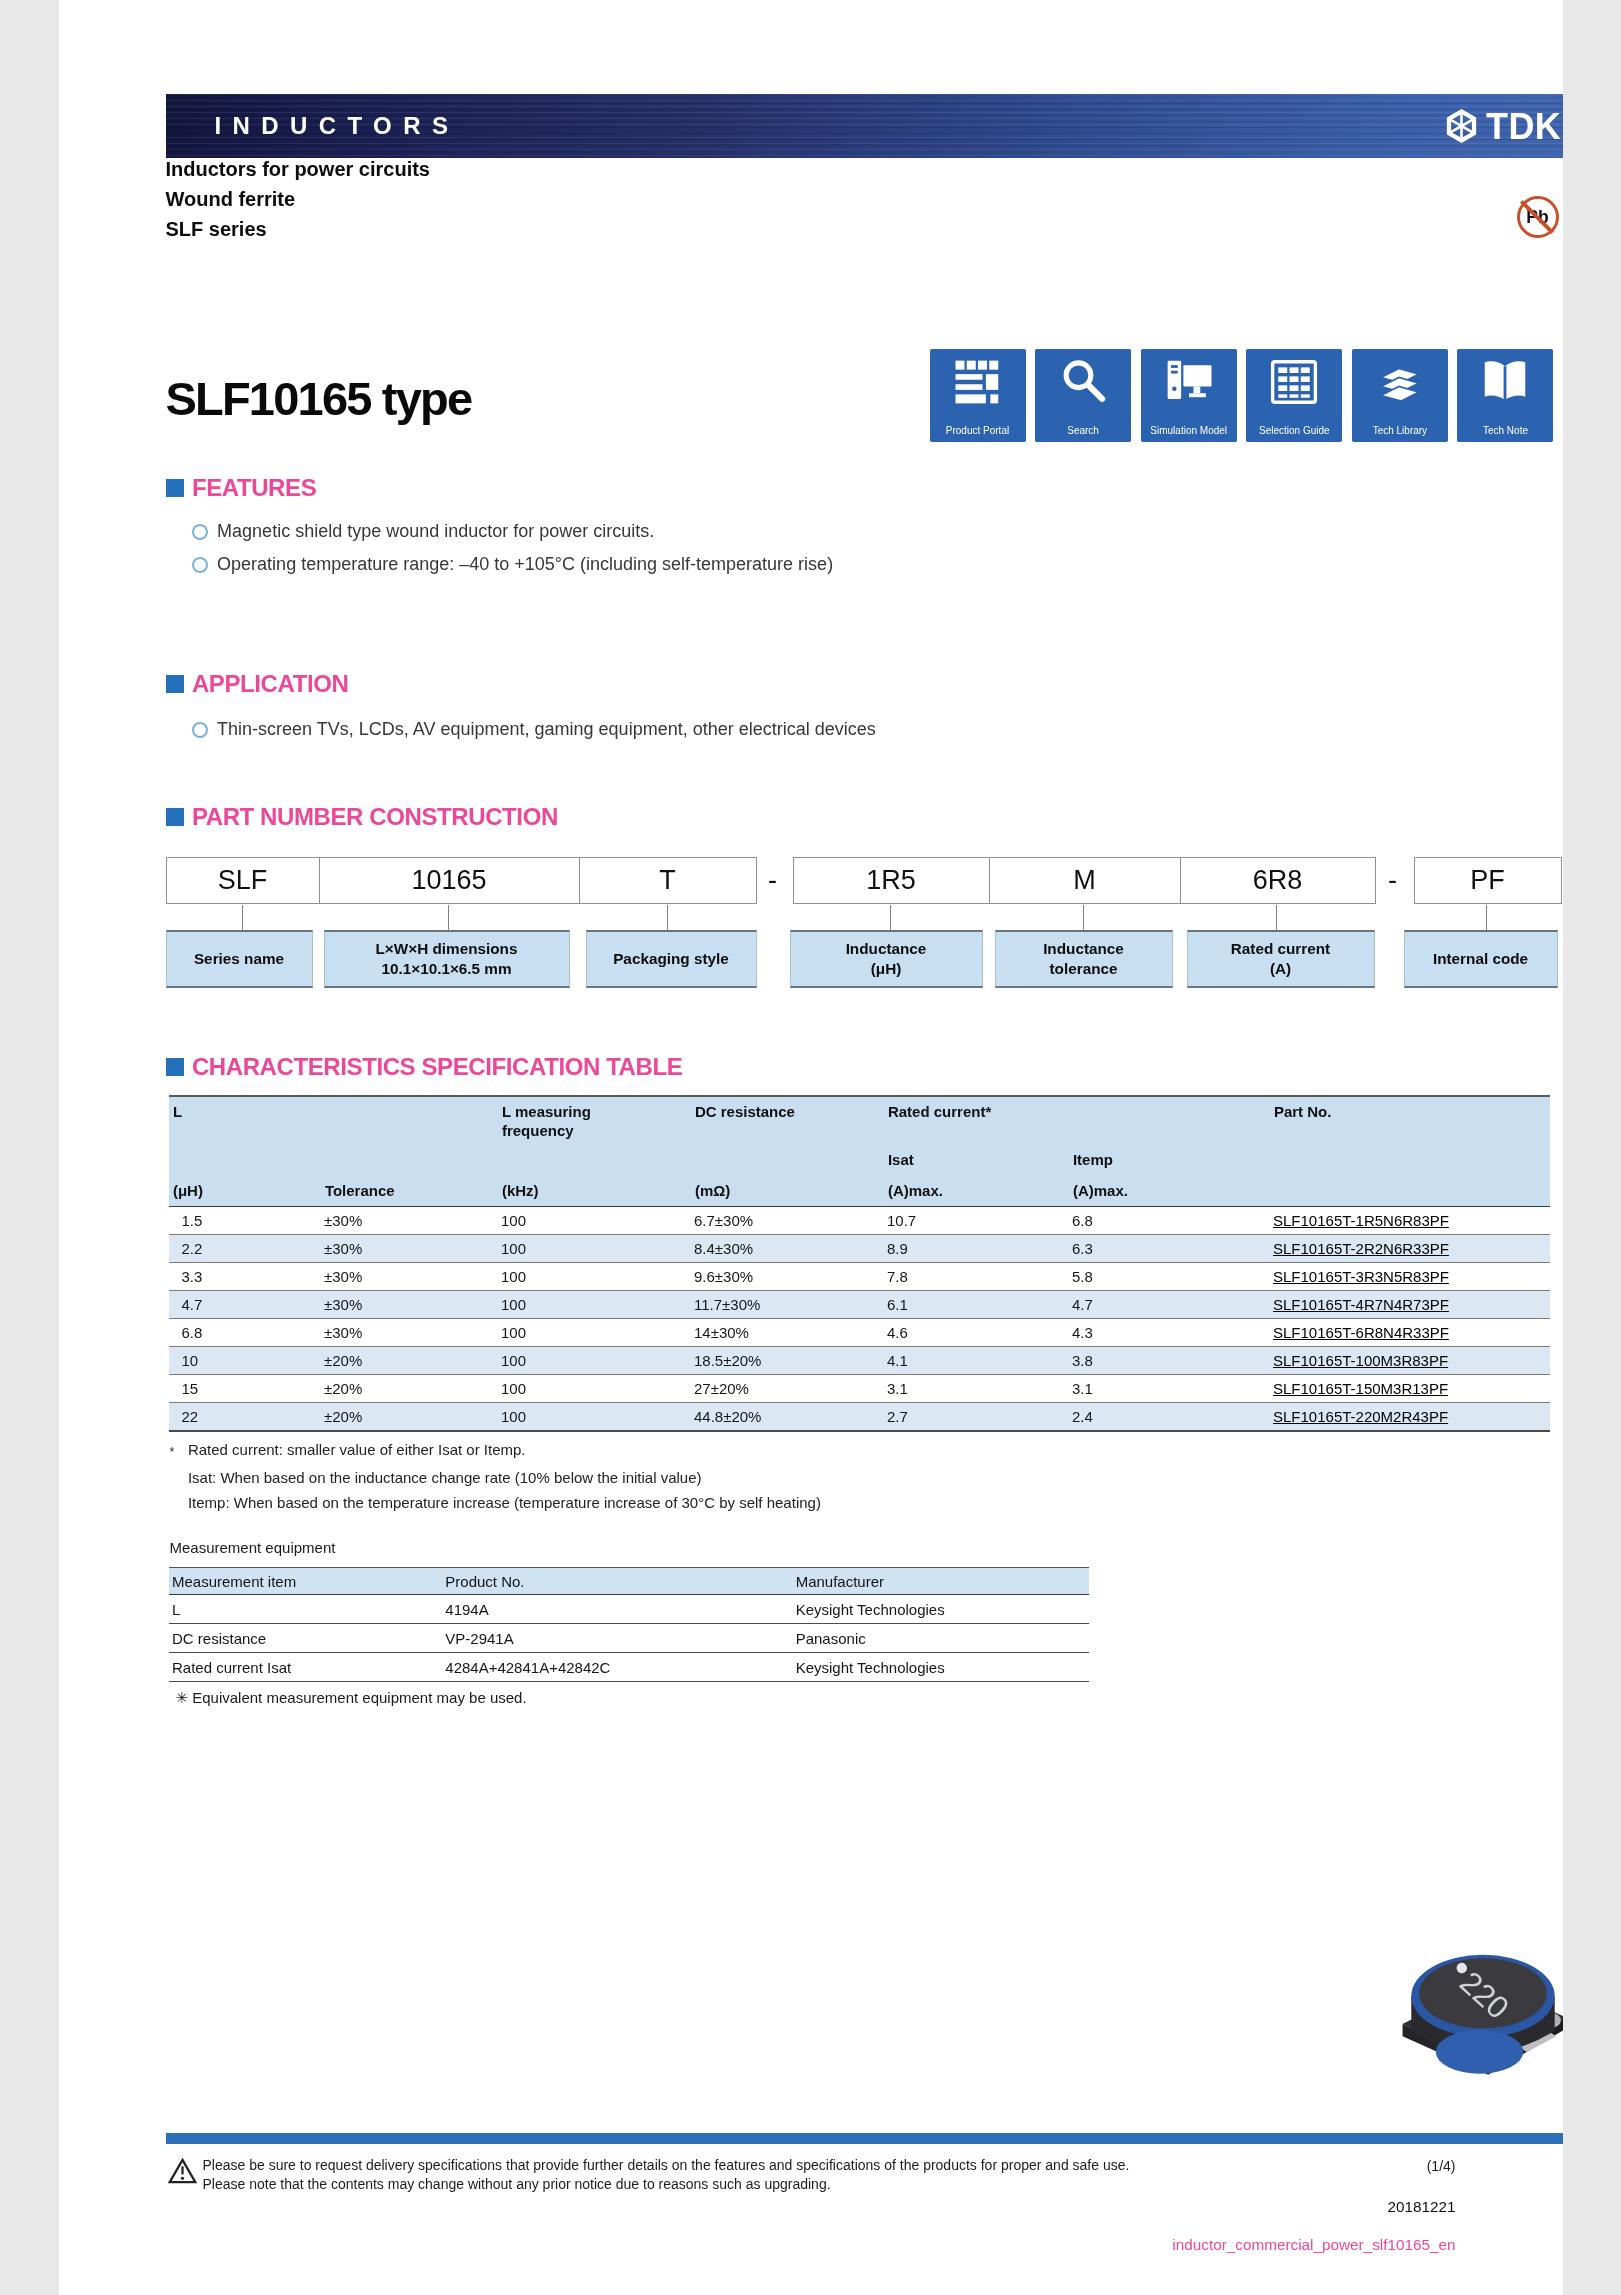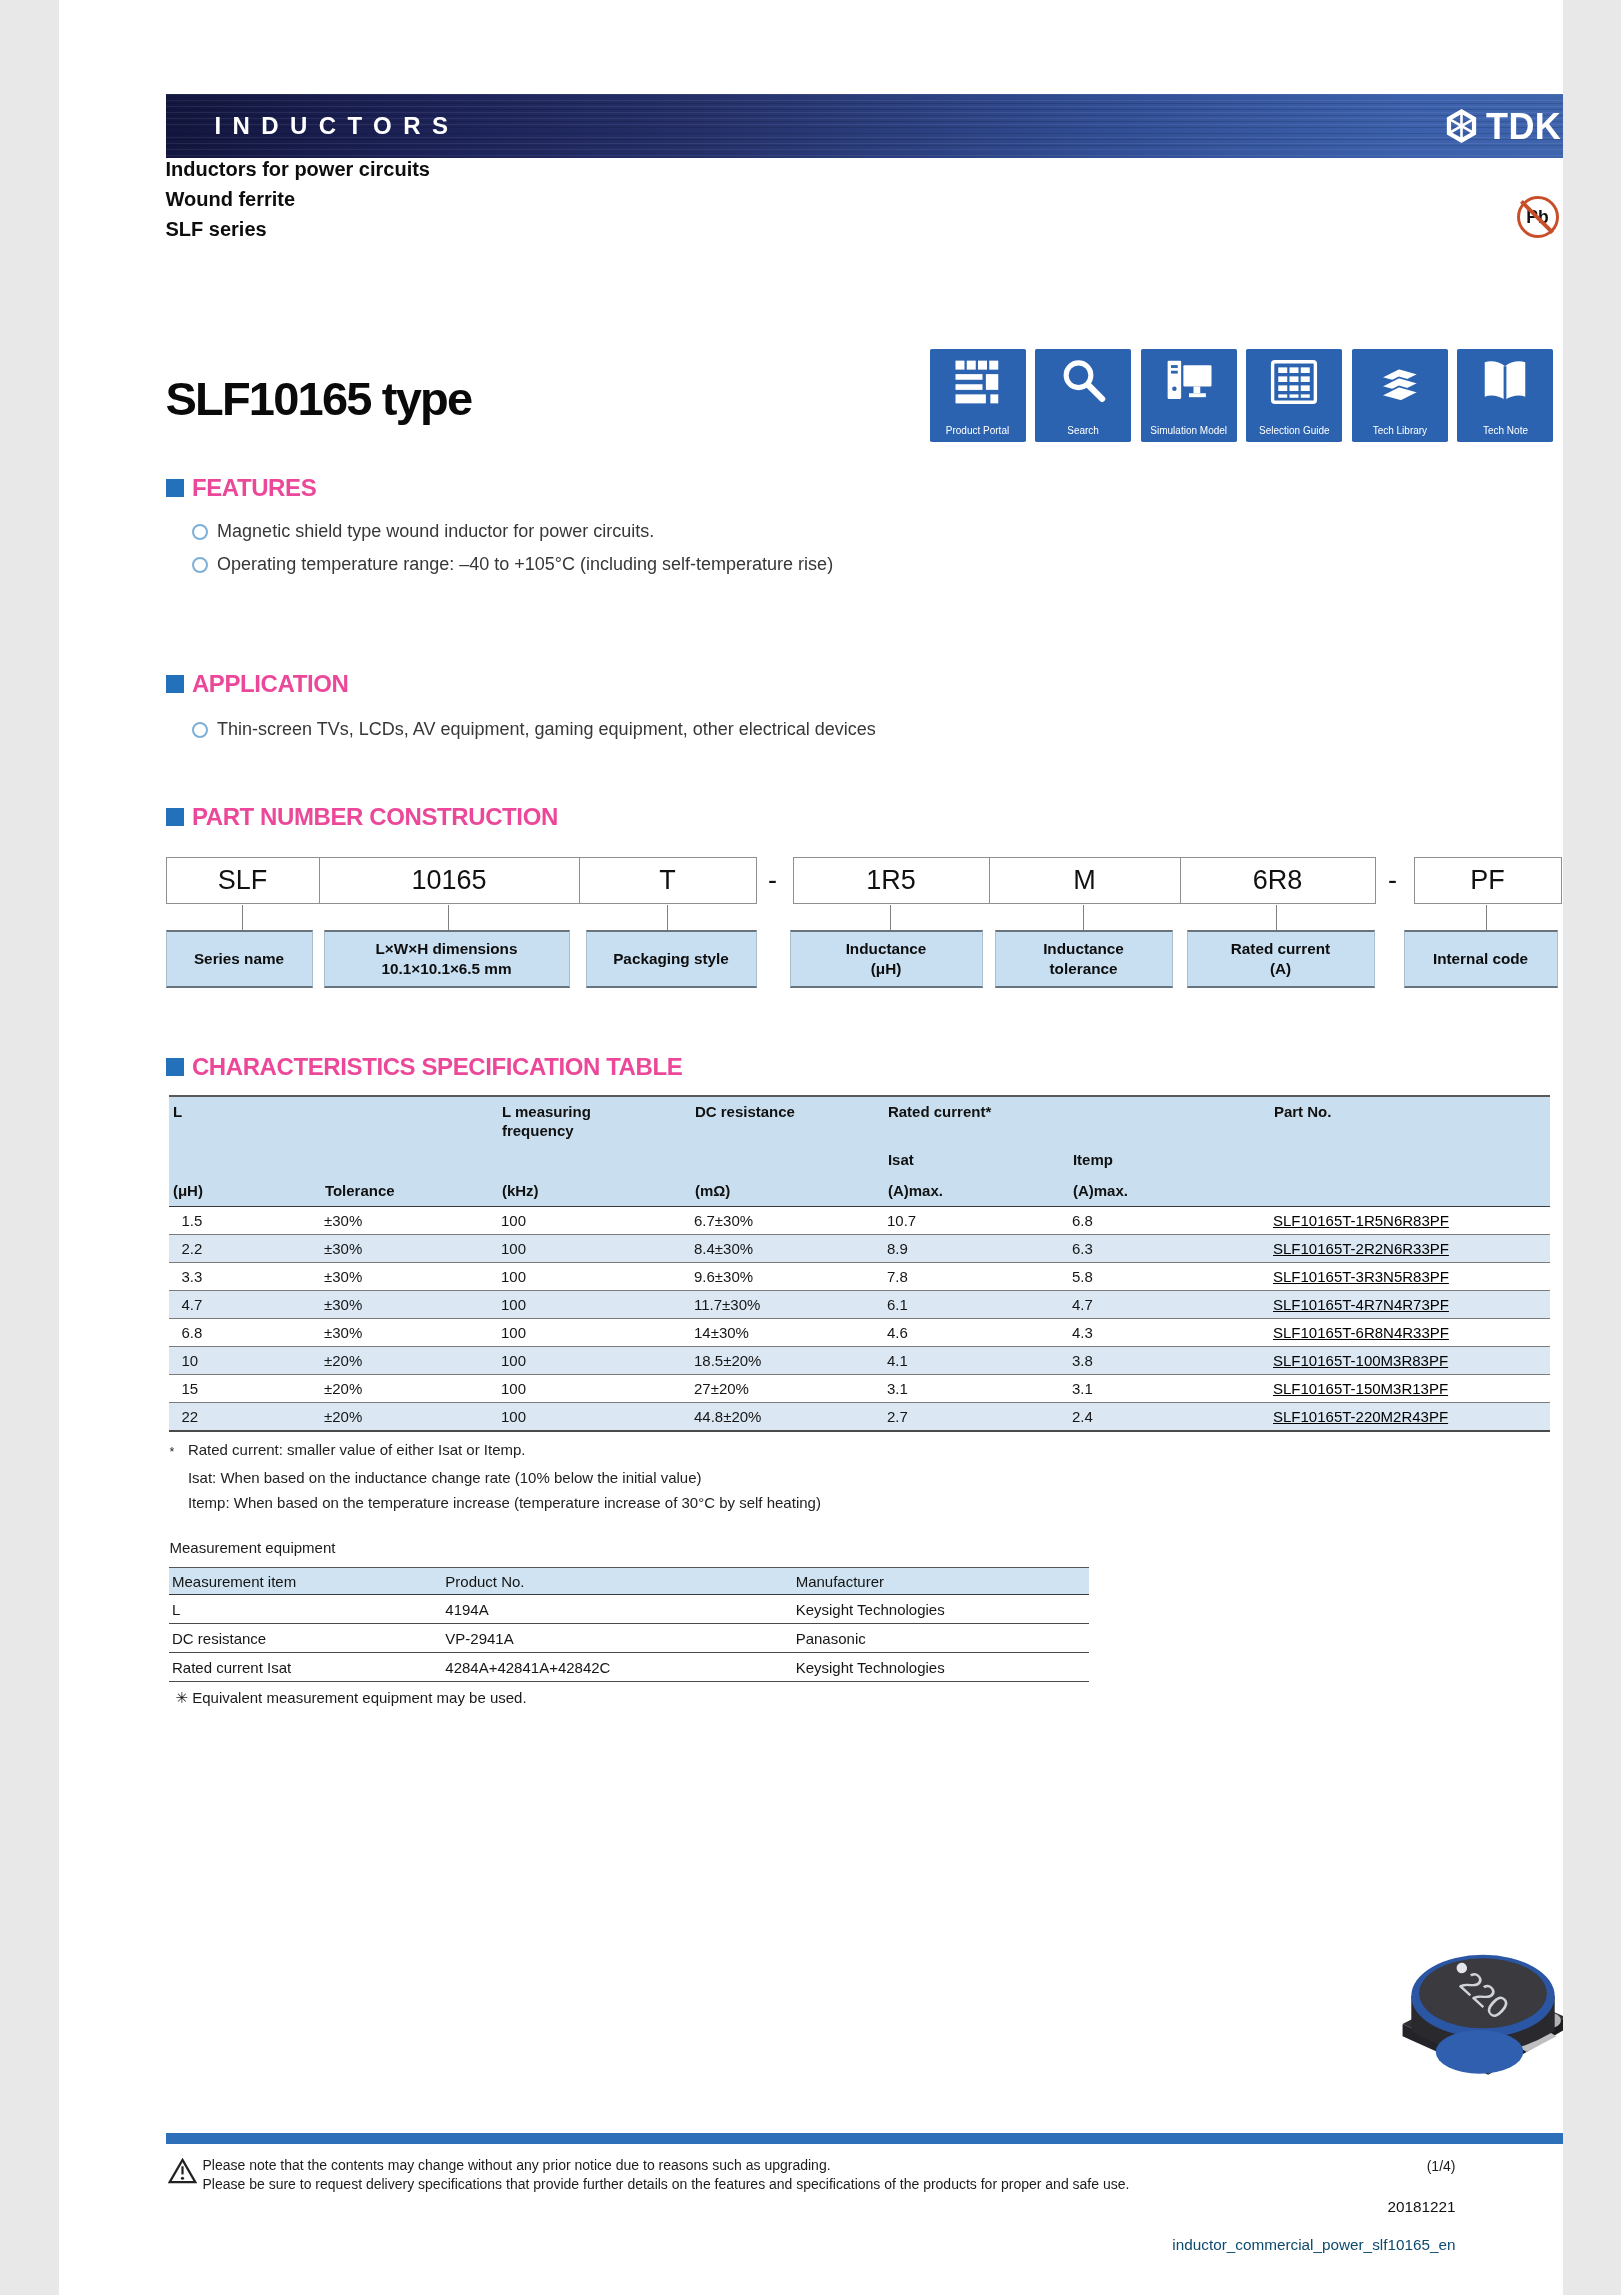--- a/index.html
+++ b/index.html
@@ -104,21 +104,21 @@
 
   
   .photo { left:1319px; top:1919px; }
 
   
   .fbar { left:107px; top:2133px; width:1408px; height:11.4px; background:#2e6fba; }
   .warn-icon { left:109px; top:2158px; width:29px; height:26px; }
   .fnote { left:144px; top:2156px; width:1235px; font-size:14px; line-height:19px; color:#1c1c1c; }
   .fpage { right:107px; top:2158px; font-size:14px; color:#1c1c1c; }
   .fdate { right:107px; top:2198px; font-size:15.3px; color:#111; }
-  .fdoc  { right:107px; top:2236px; font-size:15.3px; color:#0c4a6e; }
+  .fdoc  { right:107px; top:2236px; font-size:15.3px; color:#ec4899; }
 </style>
 </head>
 <body>
 
 <div id="page">
 
   <div class="banner">
     <div class="banner-title">INDUCTORS</div>
     <div class="brand">
       <svg width="37" height="37" viewBox="0 0 48 48">
@@ -479,21 +479,21 @@
     <path d="M66 160 L170 160 L170 180 L66 180 Z" fill="#ffffff" opacity="0"></path>
   </svg>
 
   <div class="fbar"></div>
   <svg class="warn-icon" viewBox="0 0 34 30">
     <path d="M17 2 L32 28 L2 28 Z" fill="none" stroke="#222" stroke-width="2.6"></path>
     <rect x="15.7" y="9.5" width="2.6" height="9.5" fill="#222"></rect>
     <circle cx="17" cy="23.5" r="1.9" fill="#222"></circle>
   </svg>
   <div class="fnote">
+    <div>Please be sure to request delivery specifications that provide further details on the features and specifications of the products for proper and safe use.</div>
     <div>Please note that the contents may change without any prior notice due to reasons such as upgrading.</div>
-    <div>Please be sure to request delivery specifications that provide further details on the features and specifications of the products for proper and safe use.</div>
   </div>
   <div class="fpage">(1/4)</div>
   <div class="fdate">20181221</div>
   <div class="fdoc">inductor_commercial_power_slf10165_en</div>
 
 </div>
 
 
 </body></html>

